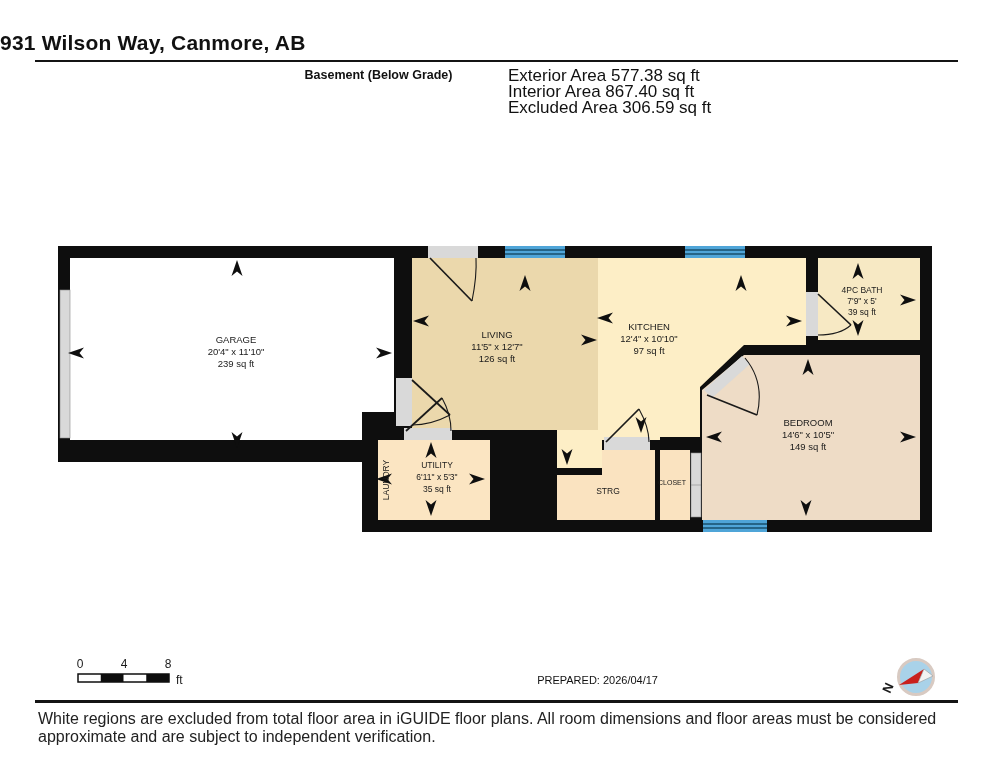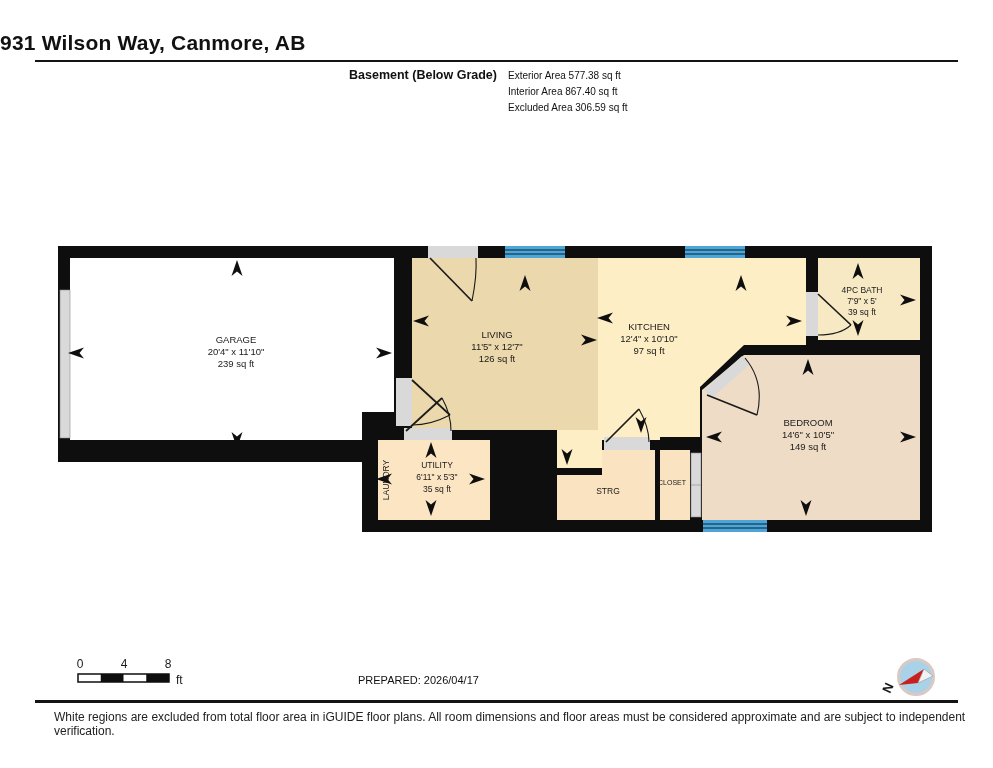--- a/index.html
+++ b/index.html
@@ -3,25 +3,25 @@
 <meta charset="utf-8">
 <style>
   html,body{margin:0;padding:0;background:#fff;}
   #canvas{position:relative;width:993px;height:768px;background:#ffffff;overflow:hidden;
           font-family:"Liberation Sans", sans-serif;color:#111;}
   .title{position:absolute;top:31px;left:0;width:993px;text-align:left;
          font-size:21px;font-weight:bold;letter-spacing:.2px;}
   .rule{position:absolute;left:35px;width:923px;background:#141414;}
   .rule.top{top:60px;height:2px;}
   .rule.bottom{top:700px;height:3px;}
-  .floor-label{position:absolute;top:68px;left:260px;width:237px;text-align:right;
+  .floor-label{position:absolute;top:68px;left:260px;width:237px;text-align:center;
                font-size:12.5px;font-weight:bold;}
-  .area-lines{position:absolute;top:68px;left:508px;font-size:10px;line-height:16px;}
-  .prepared{position:absolute;top:674px;left:358px;width:300px;text-align:left;font-size:11px;}
-  .disclaimer{position:absolute;top:710px;left:38px;width:930px;font-size:12px;color:#222;margin-left:16px;}
+  .area-lines{position:absolute;top:68px;left:508px;font-size:17px;line-height:16px;}
+  .prepared{position:absolute;top:674px;left:358px;width:300px;text-align:right;font-size:11px;}
+  .disclaimer{position:absolute;top:710px;left:38px;width:930px;font-size:16px;color:#222;}
   svg{position:absolute;left:0;top:0;}
   svg text{font-family:"Liberation Sans", sans-serif;fill:#1a1a1a;}
   .rlabel{font-size:9.5px;}
   .rlabel.small{font-size:8.5px;}
   .rlabel.tiny{font-size:7px;}
   .scale-num{font-size:12px;}
   .compass-n{font-size:13px;font-weight:bold;}
 </style>
 </head>
 <body>

